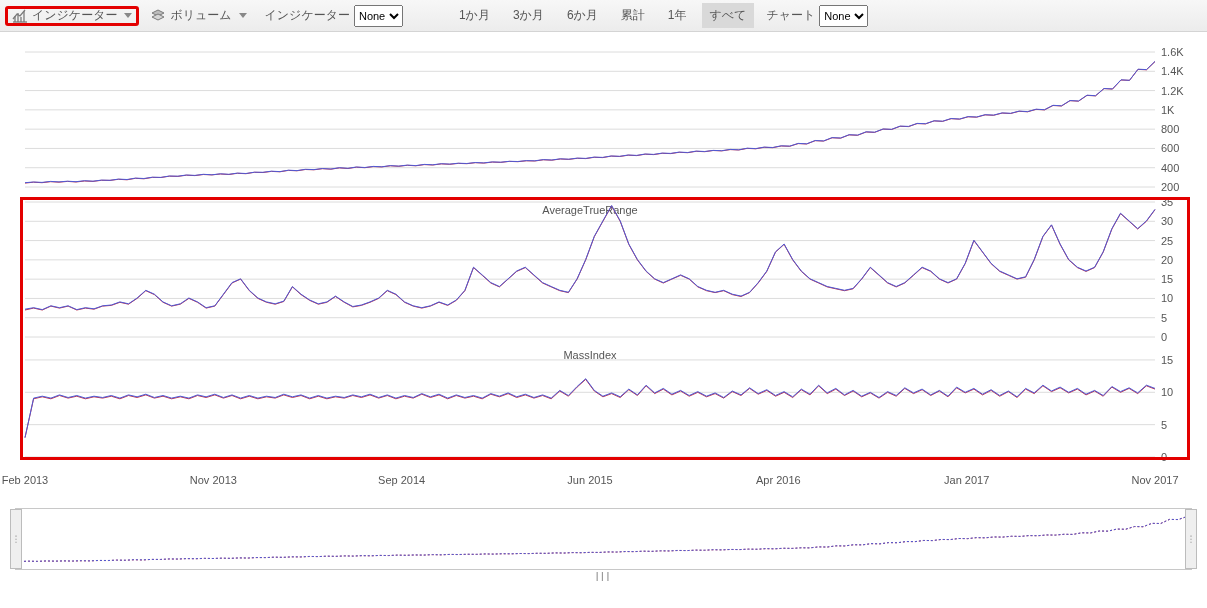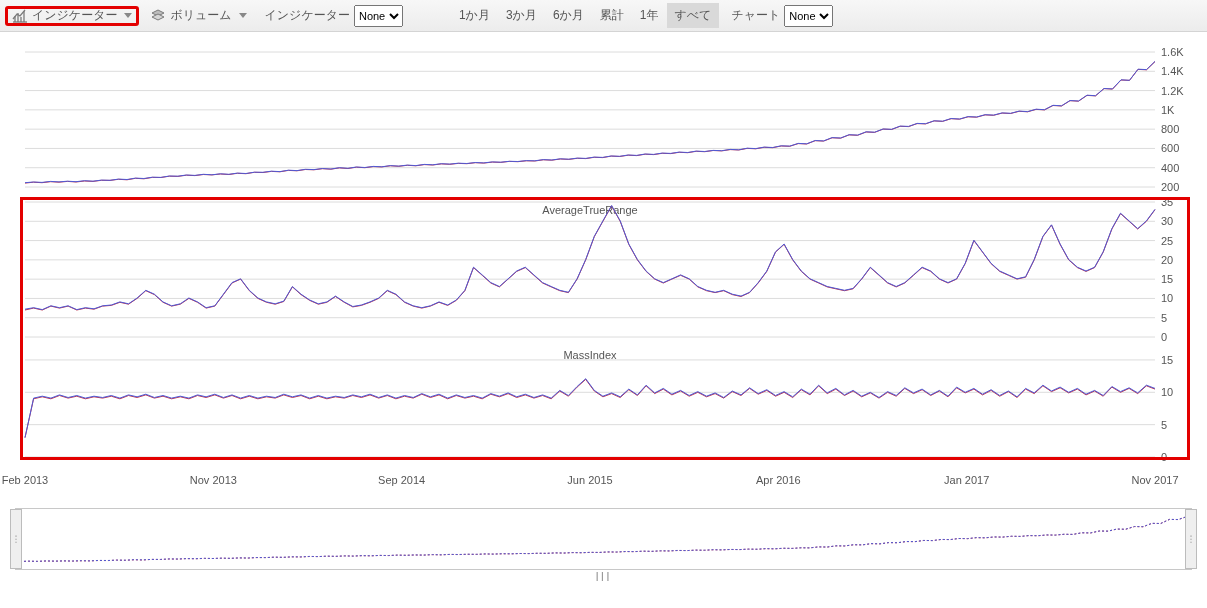--- a/index.html
+++ b/index.html
@@ -6,21 +6,21 @@
 body{width:1207px}
 
 .tb{height:32px;background:linear-gradient(#f7f7f7,#ececec);border-bottom:1px solid #d4d4d4;display:flex;align-items:center;gap:6px;padding:0 6px;box-sizing:border-box}
 .tb .grp{display:flex;align-items:center;gap:4px;height:18px;padding:0 6px}
 .tb .btn{cursor:pointer;border-radius:2px}
 .tb .sel{background:#d9d9d9}
 .tb select{height:22px;font-size:11px}
 .hl-red{outline:3px solid #e30000;outline-offset:-2px}
 .ico svg{display:block}
 .caret{width:0;height:0;border-left:4px solid transparent;border-right:4px solid transparent;border-top:5px solid #888;margin-left:3px}
-.range-btns{display:flex;gap:0}
+.range-btns{display:flex;gap:7px}
 .range-btns .rb{padding:4px 8px;cursor:pointer;font-size:12px;color:#555}
 .range-btns .rb.sel{background:#d9d9d9}
 .lab{color:#555}
 
 .chartwrap{position:relative;width:1207px}
 svg text{font-size:11px;fill:#555}
 .hl-box{position:absolute;border:3px solid #e30000;pointer-events:none;box-sizing:border-box}
 
 .nav{position:relative;height:60px;margin:8px 15px 0 15px;border:1px solid #c8c8c8}
 .nav .handle{position:absolute;top:0;bottom:0;width:10px;background:#efefef;border:1px solid #bcbcbc;display:flex;align-items:center;justify-content:center;cursor:ew-resize}

